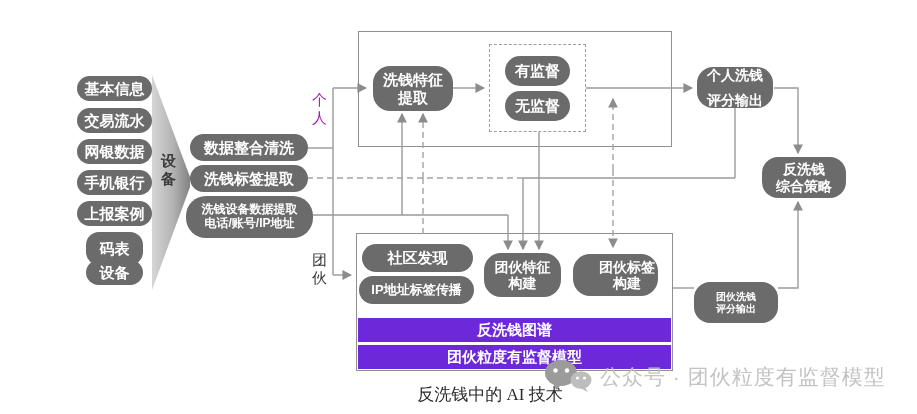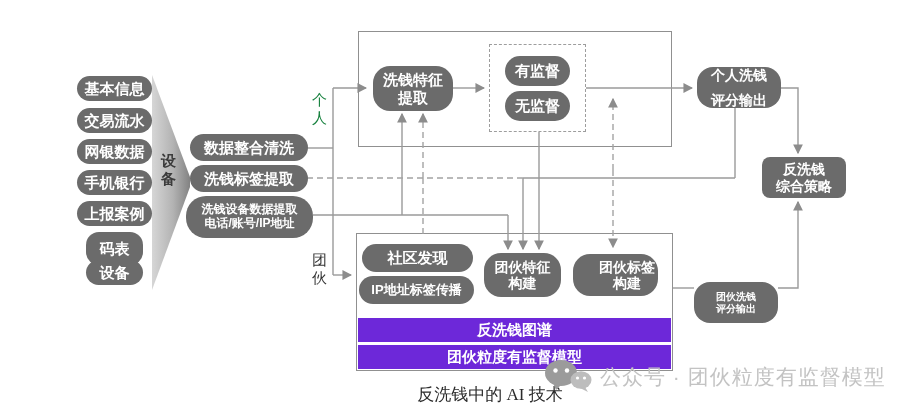--- a/index.html
+++ b/index.html
@@ -87,36 +87,36 @@
 
   <div class="vlabel" style="left:160px;top:152px;">设备</div>
 
   <div class="pill" style="left:190px;top:134px;width:118px;height:27px;border-radius:14px;">数据整合清洗</div>
   <div class="pill" style="left:190px;top:165px;width:118px;height:27px;border-radius:14px;">洗钱标签提取</div>
   <div class="pill two" style="left:186px;top:196px;width:127px;height:42px;border-radius:20px;font-size:12px;">
     <span>洗钱设备数据提取</span>
     <span>电话/账号/IP地址</span>
   </div>
 
-  <div class="vlabel" style="left:311px;top:91px;font-weight:normal;color:#15803d;">个人</div>
+  <div class="vlabel" style="left:311px;top:91px;font-weight:normal;color:#a21caf;">个人</div>
   <div class="vlabel" style="left:311px;top:251px;font-weight:normal;color:#333333;">团伙</div>
 
   <div class="pill two" style="left:373px;top:66px;width:80px;height:45px;border-radius:17px;">
     <span>洗钱特征</span>
     <span>提取</span>
   </div>
   <div class="dashedbox" style="left:489px;top:44px;width:97px;height:88px;"></div>
   <div class="pill" style="left:505px;top:56px;width:65px;height:30px;border-radius:15px;">有监督</div>
   <div class="pill" style="left:505px;top:91px;width:65px;height:30px;border-radius:15px;">无监督</div>
-  <div class="pill two" style="left:697px;top:67px;width:84px;height:41px;border-radius:16px;font-size:14px;gap:8px;">
+  <div class="pill two" style="left:697px;top:67px;width:76px;height:41px;border-radius:16px;font-size:14px;gap:8px;">
     <span>个人洗钱</span>
     <span>评分输出</span>
   </div>
 
-  <div class="pill two" style="left:762px;top:157px;width:84px;height:41px;border-radius:8px;font-size:14px;">
+  <div class="pill two" style="left:762px;top:157px;width:84px;height:41px;border-radius:16px;font-size:14px;">
     <span>反洗钱</span>
     <span>综合策略</span>
   </div>
 
   <div class="pill" style="left:362px;top:244px;width:111px;height:28px;border-radius:14px;">社区发现</div>
   <div class="pill" style="left:359px;top:276px;width:115px;height:28px;border-radius:14px;font-size:13px;">IP地址标签传播</div>
   <div class="pill two" style="left:484px;top:253px;width:77px;height:44px;border-radius:17px;font-size:14px;">
     <span>团伙特征</span>
     <span>构建</span>
   </div>

